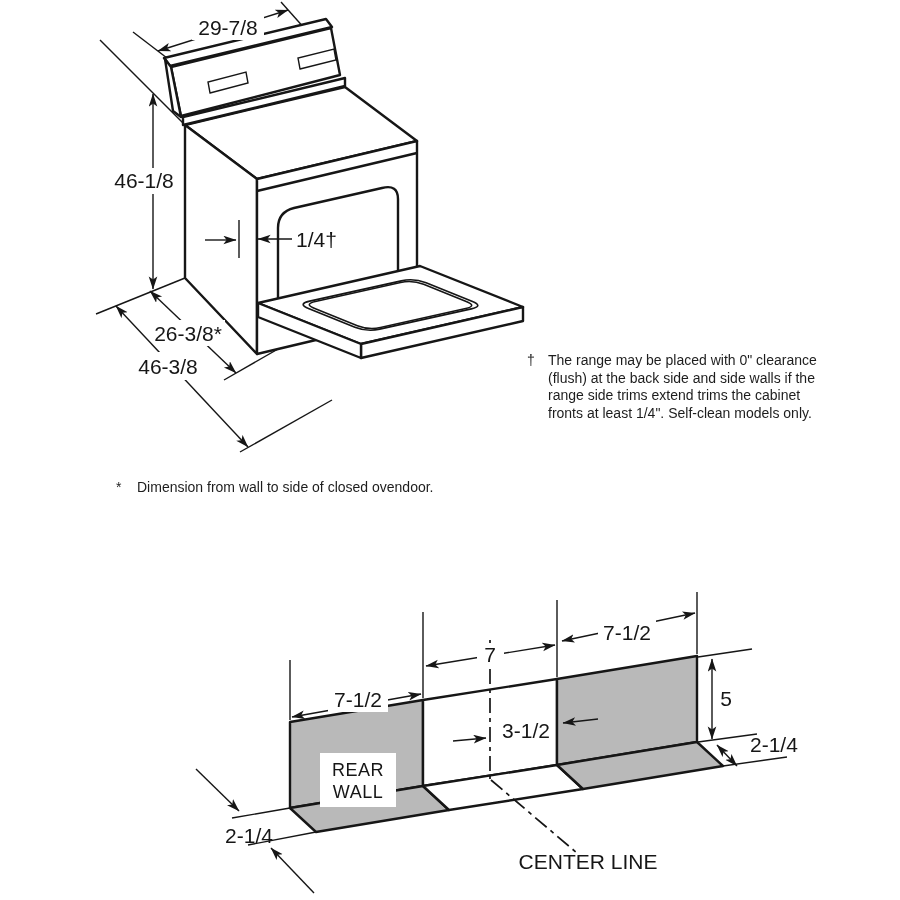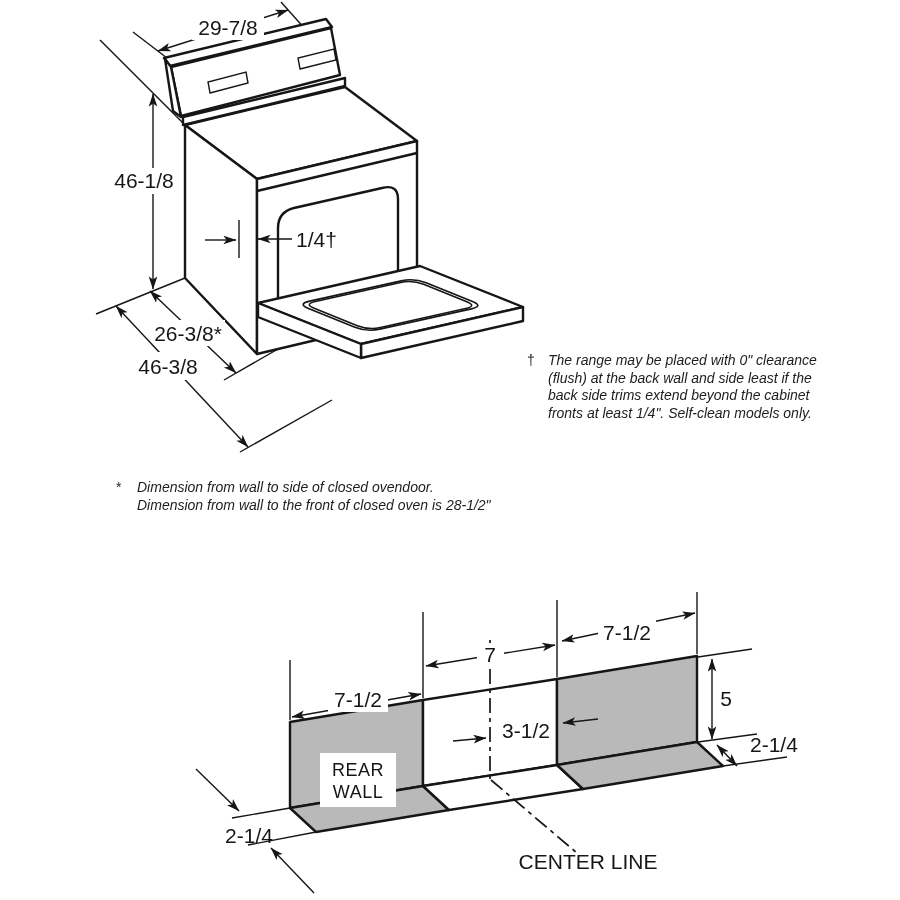--- a/index.html
+++ b/index.html
@@ -23,21 +23,21 @@
   .cline line{stroke:var(--ink);stroke-width:1.7;stroke-dasharray:15 5 4 5;fill:none;}
 
   text{font-family:"Liberation Sans",sans-serif;font-size:21px;fill:var(--ink);
        text-anchor:middle;}
   text.start{text-anchor:start;}
   text.boxlbl{font-size:18px;letter-spacing:.5px;}
 
   
   .fn{position:absolute;color:#1d1d1d;}
   .fn .fn-marker{position:absolute;left:0;top:0;}
-  .fn .fn-lines{margin-left:21px;font-style:italic;}
+  .fn .fn-lines{margin-left:21px;}
   #fn-dagger{left:527px;top:352px;width:300px;font-size:14px;line-height:17.5px;}
   #fn-star{left:116px;top:478px;width:430px;font-size:14px;line-height:18px;}
 </style>
 </head>
 <body>
 
 <div class="stage">
 
 <svg width="900" height="900" viewBox="0 0 900 900">
   <defs>
@@ -199,27 +199,26 @@
     </g>
 
     <text x="588" y="869">CENTER LINE</text>
   </g>
 </svg>
 
   <div class="fn" id="fn-dagger">
     <span class="fn-marker">†</span>
     <div class="fn-lines">
       <div>The range may be placed with 0" clearance</div>
-      <div>(flush) at the back wall and side least if the</div>
-      <div>back side trims extend beyond the cabinet</div>
+      <div>(flush) at the back side and side walls if the</div>
+      <div>range side trims extend trims the cabinet</div>
       <div>fronts at least 1/4". Self-clean models only.</div>
     </div>
   </div>
 
   <div class="fn" id="fn-star">
     <span class="fn-marker">*</span>
     <div class="fn-lines">
       <div>Dimension from wall to side of closed ovendoor.</div>
-      <div>Dimension from wall to the front of closed oven is 28-1/2"</div>
     </div>
   </div>
 
 </div>
 
 </body></html>

